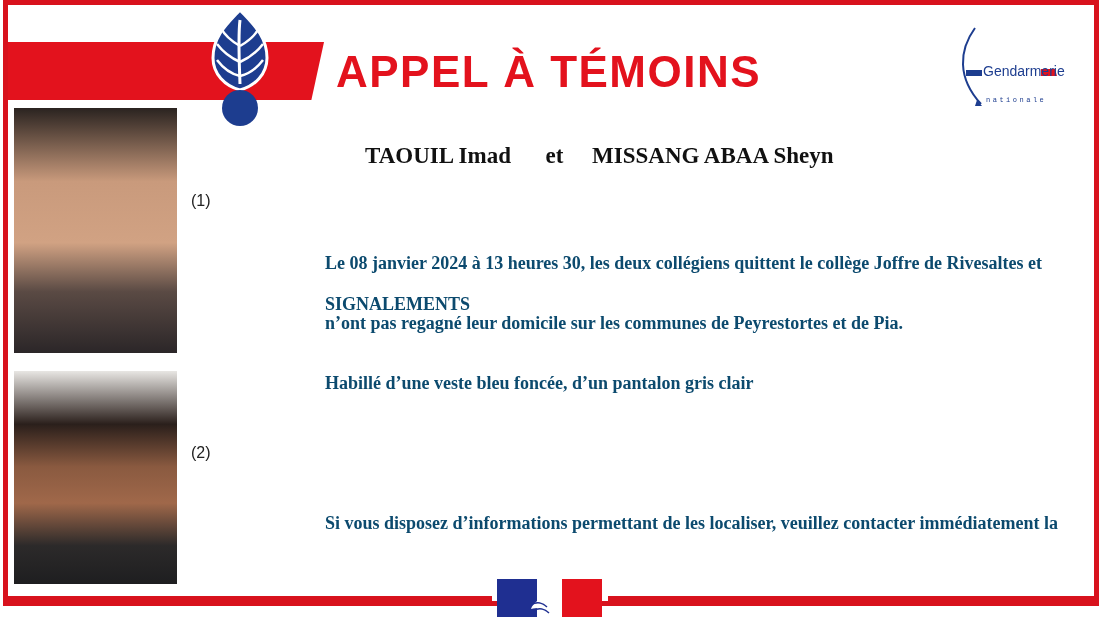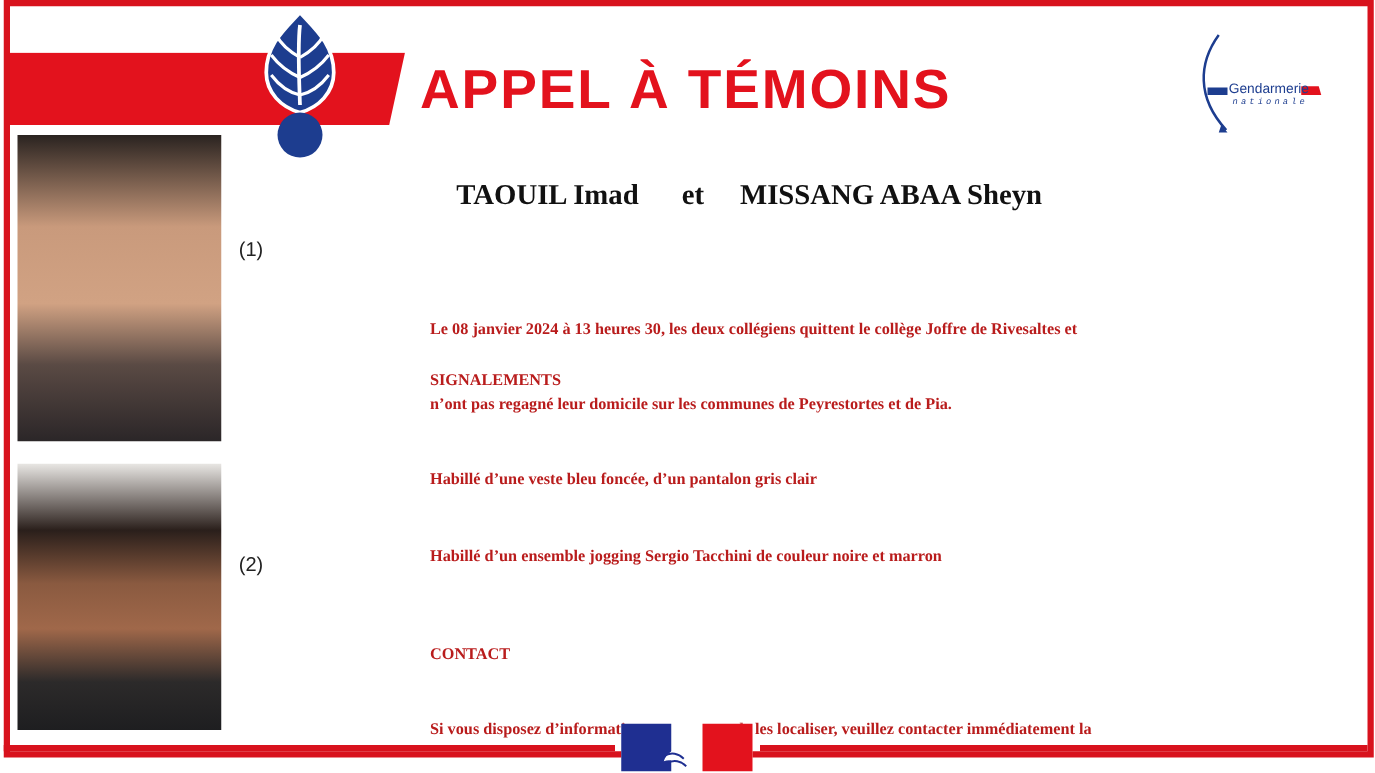--- a/index.html
+++ b/index.html
@@ -17,36 +17,36 @@
       clip-path: polygon(0 0, 100% 0, 96% 100%, 0 100%);
     }
     .grenade { position: absolute; left: 205px; top: 6px; width: 70px; height: 122px; }
     .title {
       position: absolute; left: 336px; top: 44px; font-family: "Liberation Sans", sans-serif;
       font-weight: bold; font-size: 44px; color: #e3121d; letter-spacing: 1.5px; line-height: 56px;
     }
     .gn-logo { position: absolute; left: 955px; top: 22px; width: 110px; height: 90px; }
     .gn-text {
       position: absolute; left: 983px; top: 66px; font-family: "Liberation Sans", sans-serif;
-      font-size: 11px; color: #1d3d8f; line-height: 11px;
+      font-size: 14px; color: #1d3d8f; line-height: 11px;
     }
     .gn-sub {
-      position: absolute; left: 986px; top: 78px; font-family: "Liberation Mono", monospace;
-      font-size: 7px; color: #1d3d8f; letter-spacing: 2.5px; font-style: italic;
+      position: absolute; left: 986px; top: 96px; font-family: "Liberation Mono", monospace;
+      font-size: 7px; color: #1d3d8f; letter-spacing: 2.5px;
     }
     .photo { position: absolute; left: 14px; width: 163px; }
     .photo1 { top: 108px; height: 245px; background: linear-gradient(180deg, #2a2320 0%, #c99a7c 30%, #d1a283 55%, #5a4a44 75%, #2b2628 100%); }
     .photo2 { top: 371px; height: 213px; background: linear-gradient(180deg, #e8e6e3 0%, #2a1f1b 25%, #8a5a40 45%, #a0684a 62%, #2c2a2a 82%, #1e1e20 100%); }
     .photo-label {
       position: absolute; left: 191px; font-family: "Liberation Sans", sans-serif; font-size: 16px; color: #222;
     }
     .names {
       position: absolute; left: 325px; top: 143px; font-weight: bold; font-size: 23px; color: #111; white-space: pre; margin-left: 40px;
     }
-    .para { position: absolute; left: 325px; font-weight: bold; font-size: 13px; color: #b91c1c; line-height: 20px; white-space: pre; margin-left: 19px; }
+    .para { position: absolute; left: 325px; font-weight: bold; font-size: 18px; color: #0c4a6e; line-height: 20px; white-space: pre; }
     .footer-line { position: absolute; top: 596px; height: 5px; background: #d8121d; }
     .marianne { position: absolute; left: 497px; top: 579px; width: 105px; height: 38px; background: #fff; }
     .mar-blue { position: absolute; left: 0; top: 0; width: 40px; height: 38px; background: #1f2f91; }
     .mar-red { position: absolute; left: 65px; top: 0; width: 40px; height: 38px; background: #e3121d; }
   </style>
 </head>
 <body>
 
 <div class="frame"></div>
 
@@ -84,25 +84,23 @@
   <div>n’ont pas regagné leur domicile sur les communes de Peyrestortes et de Pia.</div>
 </div>
 
 <div class="para" style="top:294px;text-align:right;">SIGNALEMENTS</div>
 
 <div class="para" style="top:333px;">
   <div>Habillé d’une veste bleu foncée, d’un pantalon gris clair</div>
 </div>
 
 <div class="para" style="top:395px;">
-  <div>Habillé d’un ensemble jogging Sergio Tacchini de couleur noire et marron</div>
 </div>
 
 <div class="para" style="top:473px;">
-  <div>CONTACT</div>
   <div>Si vous disposez d’informations permettant de les localiser, veuillez contacter immédiatement la</div>
   
 </div>
 
 <div class="footer-line" style="left:3px; width:489px;"></div>
 <div class="footer-line" style="left:608px; width:486px;"></div>
 
 <div class="marianne">
   <div class="mar-blue"></div>
   <div class="mar-red"></div>

